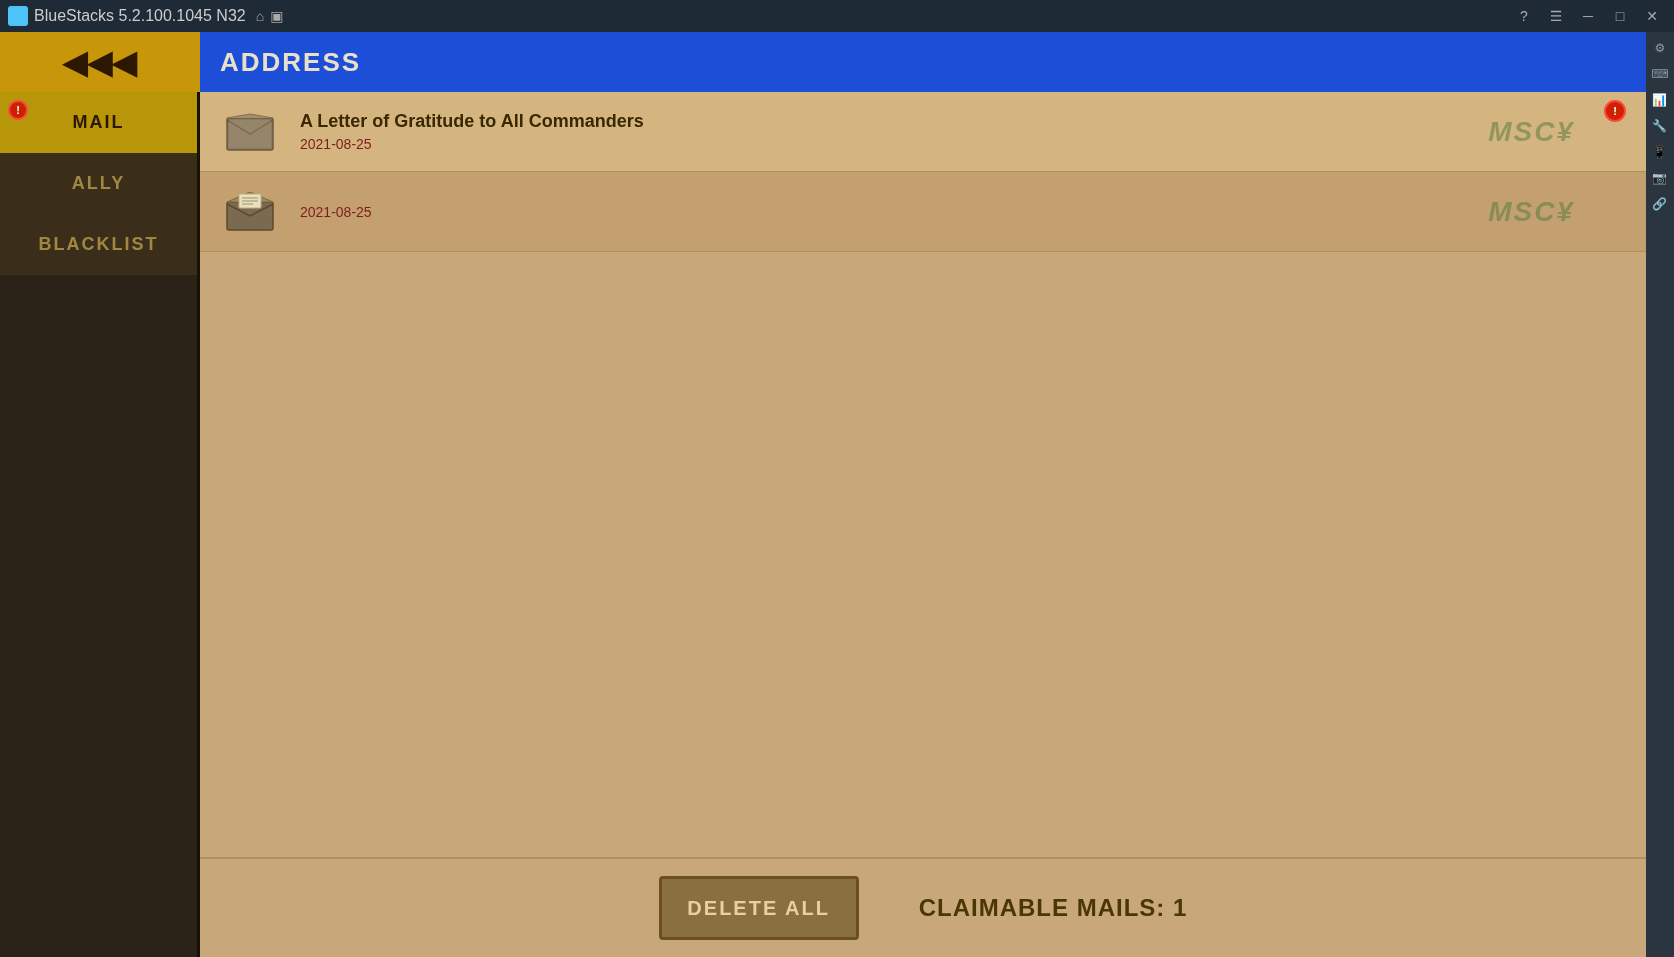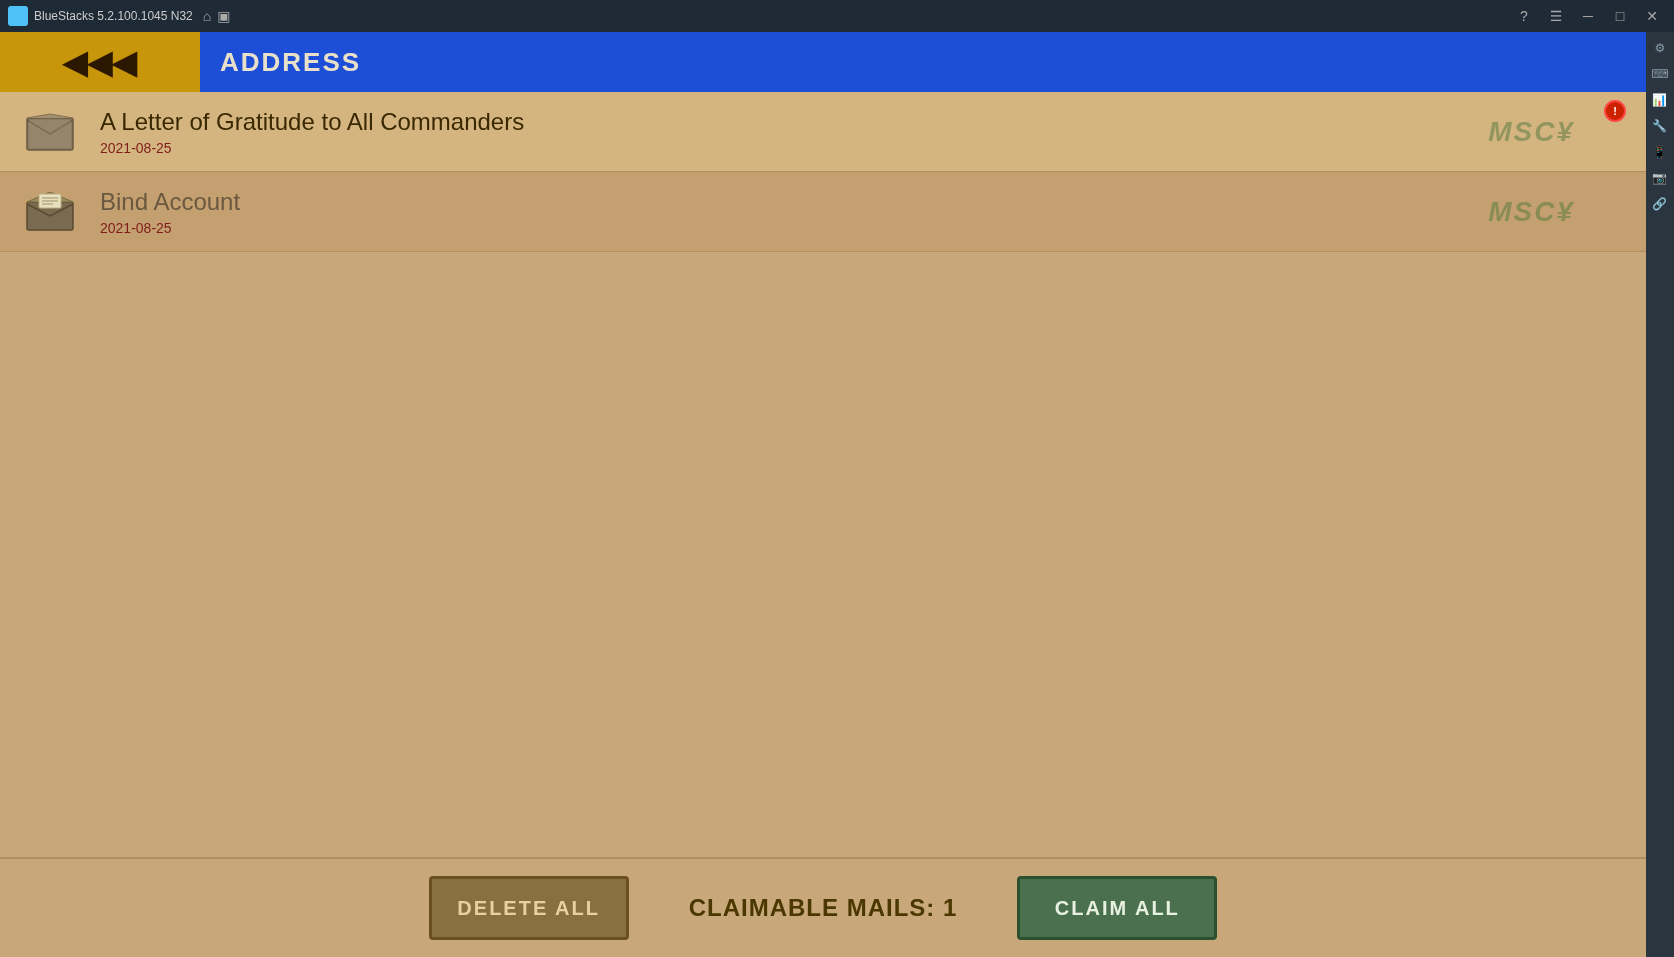--- a/index.html
+++ b/index.html
@@ -30,21 +30,21 @@
       margin-right: 6px;
       display: flex;
       align-items: center;
       justify-content: center;
       font-size: 10px;
       color: white;
       font-weight: bold;
     }
     .titlebar-title {
       color: #ccc;
-      font-size: 12px;
+      font-size: 16px;
     }
     .titlebar-icons {
       margin-left: 10px;
       display: flex;
       gap: 6px;
     }
     .titlebar-icon {
       color: #aaa;
       font-size: 14px;
       cursor: pointer;
@@ -220,22 +220,22 @@
 
     .envelope-svg {
       width: 50px;
       height: 40px;
     }
 
     .mail-info {
       flex: 1;
     }
     .mail-subject {
-      font-size: 24px;
-      font-weight: normal;
+      font-size: 18px;
+      font-weight: bold;
       color: #3a2800;
       margin-bottom: 4px;
     }
     .mail-item.read .mail-subject {
       color: #6a5840;
     }
     .mail-date {
       font-size: 14px;
       color: #7f1d1d;
     }
@@ -393,20 +393,32 @@
       <div class="back-button-area">
         <span class="chevron-left">◀◀◀</span>
       </div>
       <div class="header-title-area">
         <span class="address-title">ADDRESS</span>
       </div>
     </div>
 
     <div class="content-area">
 
+      <div class="sidebar">
+        <div class="sidebar-item active">
+          <div class="notification-badge"></div>
+          <span class="sidebar-item-label">MAIL</span>
+        </div>
+        <div class="sidebar-item inactive">
+          <span class="sidebar-item-label">ALLY</span>
+        </div>
+        <div class="sidebar-item inactive">
+          <span class="sidebar-item-label">BLACKLIST</span>
+        </div>
+      </div>
 
       <div class="mail-list">
 
         <div class="mail-item unread">
           <div class="mail-icon">
 
             <svg class="envelope-svg" viewBox="0 0 50 40">
               <rect x="2" y="6" width="46" height="32" rx="2" fill="#8a7a60" stroke="#6a5a40" stroke-width="1.5"></rect>
               <path d="M2 8 L25 22 L48 8" stroke="#6a5a40" stroke-width="1.5" fill="none"></path>
               <rect x="4" y="8" width="42" height="28" rx="1" fill="#b0a080" opacity="0.3"></rect>
@@ -431,38 +443,34 @@
 
               <path d="M2 10 L25 0 L48 10 Z" fill="#9a8a60" stroke="#7a6a40" stroke-width="1"></path>
 
               <rect x="14" y="2" width="22" height="14" rx="1" fill="#e8e0c0" stroke="#c0b080" stroke-width="1"></rect>
               <line x1="17" y1="6" x2="33" y2="6" stroke="#a09060" stroke-width="1"></line>
               <line x1="17" y1="9" x2="33" y2="9" stroke="#a09060" stroke-width="1"></line>
               <line x1="17" y1="12" x2="28" y2="12" stroke="#a09060" stroke-width="1"></line>
             </svg>
           </div>
           <div class="mail-info">
-            <div class="mail-subject">Bind Account</div>
             <div class="mail-date">2021-08-25</div>
           </div>
           <span class="msc-watermark">MSC¥</span>
         </div>
 
         <div class="mail-empty"></div>
 
         <div class="bottom-bar">
           <div class="delete-all-btn">
             <span class="delete-all-btn-label">DELETE ALL</span>
           </div>
           <div class="claimable-info">
             <span>CLAIMABLE MAILS:</span> 
             <span>1</span>
-          </div>
-          <div class="claim-all-btn">
-            <span class="claim-all-btn-label">CLAIM ALL</span>
           </div>
         </div>
 
       </div>
     </div>
   </div>
 
   <div class="right-toolbar">
     <div class="right-toolbar-btn">⚙</div>
     <div class="right-toolbar-btn">⌨</div>

